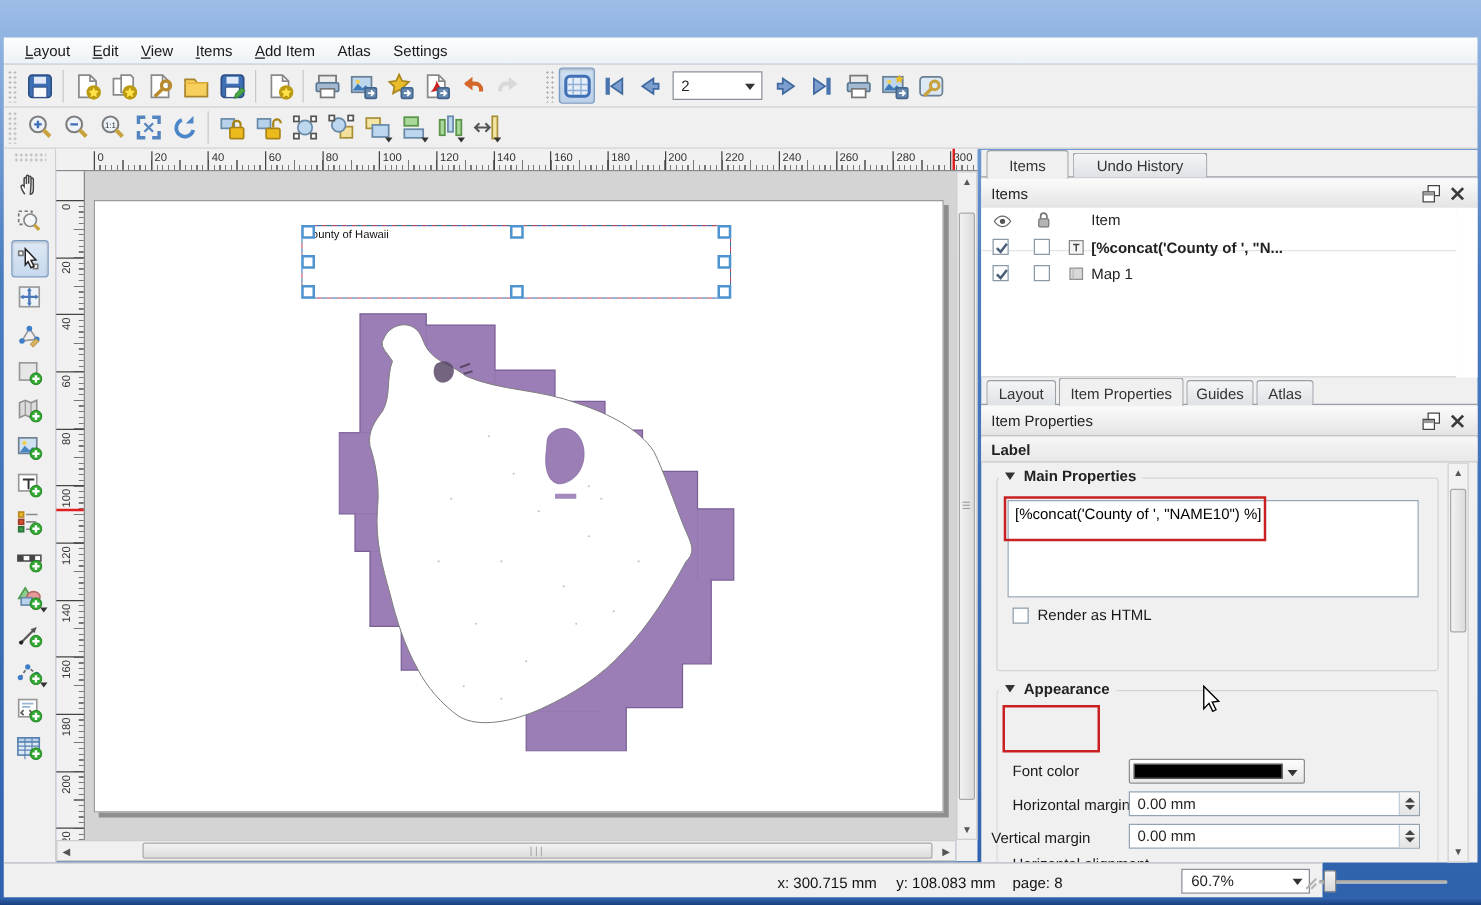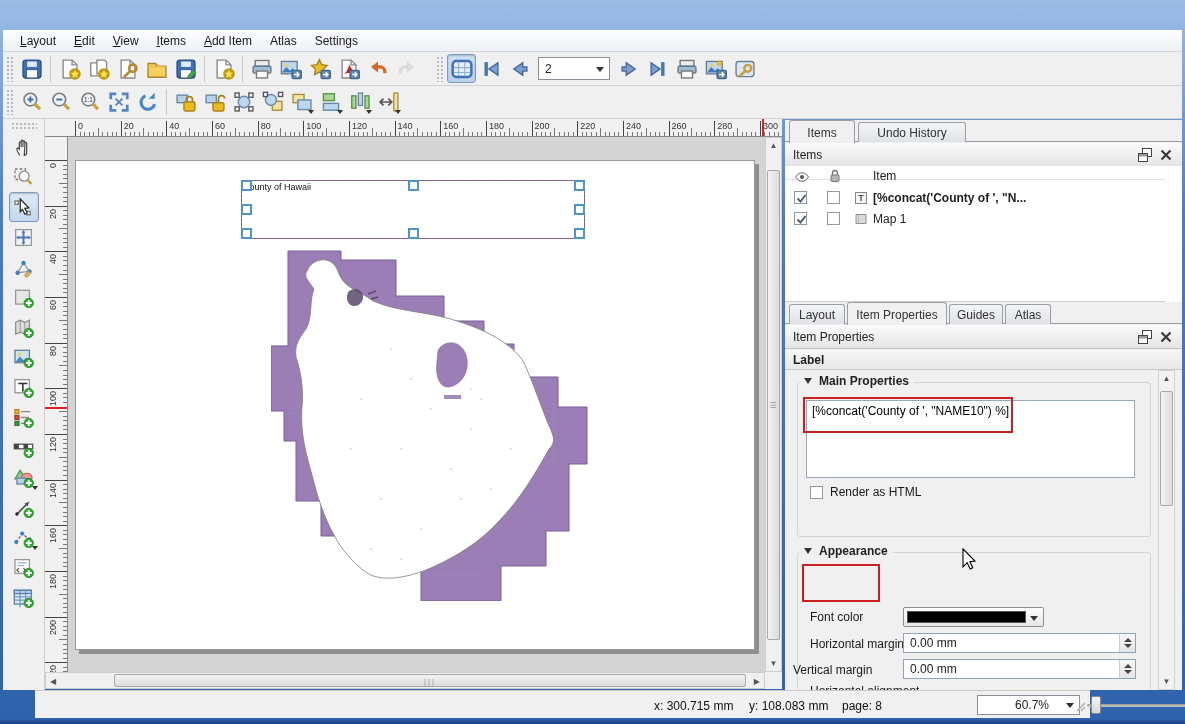--- a/index.html
+++ b/index.html
@@ -86,29 +86,29 @@
 .spin .sarr:before { content:""; position:absolute; left:4px; top:4px; border-left:4px solid transparent; border-right:4px solid transparent; border-bottom:4px solid #444; }
 .spin .sarr:after { content:""; position:absolute; left:4px; bottom:4px; border-left:4px solid transparent; border-right:4px solid transparent; border-top:4px solid #444; }
 #fontbtn-arrow { position:absolute; right:1px; top:1px; bottom:1px; width:17px; border-left:1px solid #aaa; }
 #fontbtn-arrow:before { content:""; position:absolute; left:4px; top:10px; border-left:4.5px solid transparent; border-right:4.5px solid transparent; border-top:5px solid #333; }
 #swatch { position:absolute; background:linear-gradient(#fdfdfd,#e6e6e6); border:1px solid #8e8e8e; border-radius:2px; }
 #swatch .inner { position:absolute; left:3px; top:3px; right:17px; bottom:3px; background:#000; border:1px solid #555; }
 #swatch .sarrow { position:absolute; right:5px; top:8px; border-left:4px solid transparent; border-right:4px solid transparent; border-top:5px solid #333; }
 
 #items-table { position:absolute; left:0; top:46px; width:380px; height:136px; background:#fff; border-bottom:1px solid #d0d0d0; }
 #items-scroll { position:absolute; left:380px; top:46px; width:17px; height:136px; background:#f4f4f4; border-left:1px solid #ddd; }
-.throw { position:absolute; left:0; width:100%; height:14px; }
+.throw { position:absolute; left:0; width:100%; height:35px; }
 .throw .nm { position:absolute; left:88px; top:3px; white-space:nowrap; }
 .hdr { border-bottom:1px solid #e4e4e4; }
 
 #pscroll { position:absolute; left:373px; top:250px; width:17px; height:320px; background:#f2f2f2; border:1px solid #d0d0d0; }
 
-#statusbar { position:absolute; left:3px; top:690px; width:1055px; height:28px; background:#f0f0f0; border-top:1px solid #c9c9c9;margin-left:32px; }
+#statusbar { position:absolute; left:3px; top:690px; width:1055px; height:28px; background:#f0f0f0; border-top:1px solid #c9c9c9; }
 #statusbar .st { position:absolute; top:8px; font-size:12px; color:#111; }
-#zoom-combo { position:absolute; left:942px; top:4px; width:103px; height:20px; padding-left:7px; font-size:12px;justify-content:center; }
+#zoom-combo { position:absolute; left:942px; top:4px; width:103px; height:20px; padding-left:7px; font-size:12px; }
 #slider { position:absolute; left:1052px; top:13px; width:103px; height:3px; background:linear-gradient(#9a9a9a,#c8c8c8); border-radius:2px; }
 #slider .knob { position:absolute; left:4px; top:-8px; width:10px; height:18px; background:linear-gradient(#f4f4f4,#d8d8d8); border:1px solid #8a8a8a; border-radius:2px; }
 #resize-grip { position:absolute; right:4px; top:8px; width:13px; height:13px; }
 #bottom-edge { position:absolute; left:0; top:718px; width:1185px; height:6px; background:linear-gradient(180deg,#3568b4,#173f7d); }
 #cursor { position:absolute; left:962px; top:548px; z-index:50; }
 u { text-decoration:underline; }
 </style>
 </head>
 <body>
 

